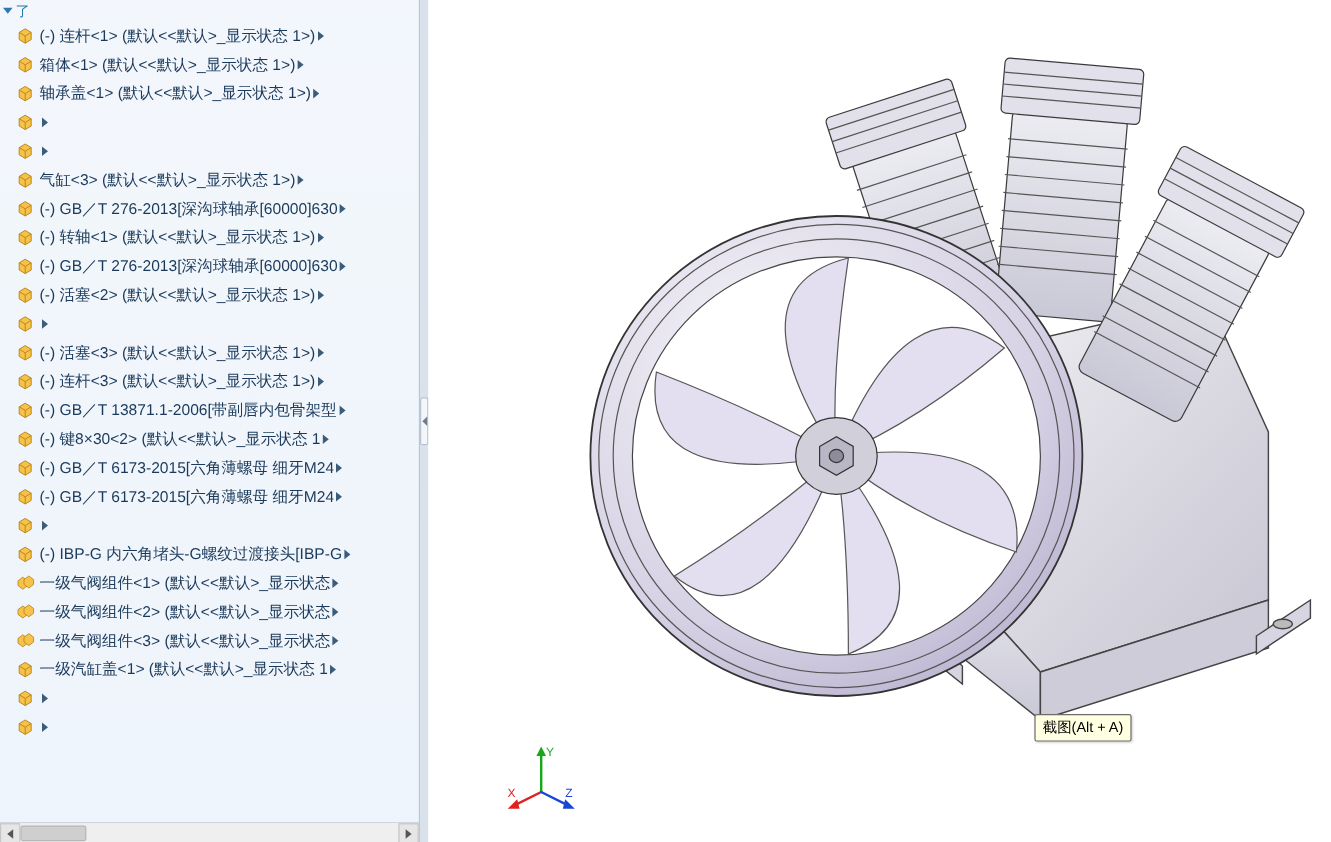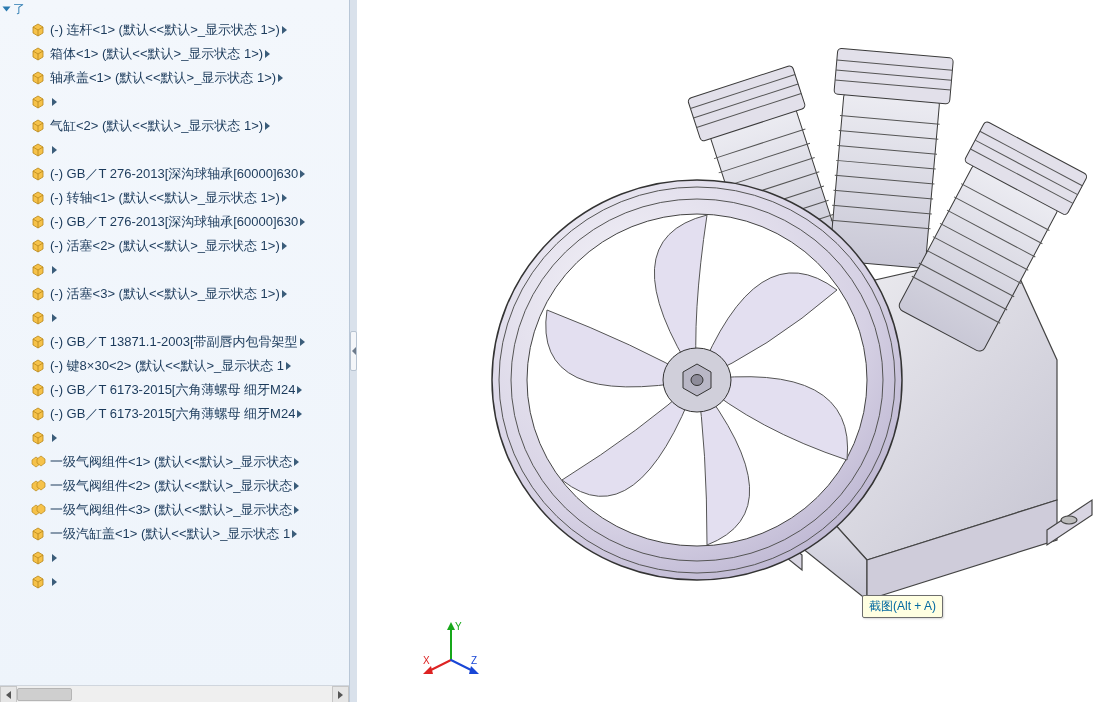--- a/index.html
+++ b/index.html
@@ -42,21 +42,21 @@
     border-left: 5px solid #2a7ab0;
     transform: rotate(90deg);
   }
   .tree-body {
     flex: 1;
     overflow: hidden;
     position: relative;
   }
   .tree-list {
     list-style: none;
-    padding-left: 30px;
+    padding-left: 13px;
   }
   .tree-item {
     display: flex;
     align-items: center;
     height: 24px;
     white-space: nowrap;
     overflow: hidden;
     color: #1b3a5b;
     font-size: 13px;
     cursor: default;
@@ -172,21 +172,21 @@
     bottom: 22px;
     width: 60px;
     height: 60px;
   }
   .tooltip {
     position: absolute;
     background: #ffffe1;
     border: 1px solid #6d6d6d;
     padding: 2px 6px;
     font-size: 12px;
-    color: #0369a1;
+    color: #000000;
     border-radius: 2px;
     box-shadow: 1px 1px 2px rgba(0,0,0,0.15);
   }
   
   .tooltip.screenshot-tip {
     left: 505px;
     top: 595px;
   }
 </style>
 </head>
@@ -245,31 +245,31 @@
             <span class="expand-caret"></span>
           </li>
           <li class="tree-item">
             <span class="part-icon">
               <svg width="16" height="14" viewBox="0 0 16 14">
     <polygon points="3,4 8,1 13,4 13,10 8,13 3,10" fill="#f6c24a" stroke="#b8861a" stroke-width="0.8"></polygon>
     <polyline points="3,4 8,7 13,4" fill="none" stroke="#b8861a" stroke-width="0.8"></polyline>
     <line x1="8" y1="7" x2="8" y2="13" stroke="#b8861a" stroke-width="0.8"></line>
   </svg>
             </span>
-            <span class="label">气缸&lt;2&gt; (默认&lt;&lt;默认&gt;_显示状态 1&gt;)</span>
-            <span class="expand-caret"></span>
-          </li>
-          <li class="tree-item">
-            <span class="part-icon">
-              <svg width="16" height="14" viewBox="0 0 16 14">
-    <polygon points="3,4 8,1 13,4 13,10 8,13 3,10" fill="#f6c24a" stroke="#b8861a" stroke-width="0.8"></polygon>
-    <polyline points="3,4 8,7 13,4" fill="none" stroke="#b8861a" stroke-width="0.8"></polyline>
-    <line x1="8" y1="7" x2="8" y2="13" stroke="#b8861a" stroke-width="0.8"></line>
-  </svg>
-            </span>
+            <span class="expand-caret"></span>
+          </li>
+          <li class="tree-item">
+            <span class="part-icon">
+              <svg width="16" height="14" viewBox="0 0 16 14">
+    <polygon points="3,4 8,1 13,4 13,10 8,13 3,10" fill="#f6c24a" stroke="#b8861a" stroke-width="0.8"></polygon>
+    <polyline points="3,4 8,7 13,4" fill="none" stroke="#b8861a" stroke-width="0.8"></polyline>
+    <line x1="8" y1="7" x2="8" y2="13" stroke="#b8861a" stroke-width="0.8"></line>
+  </svg>
+            </span>
+            <span class="label">气缸&lt;3&gt; (默认&lt;&lt;默认&gt;_显示状态 1&gt;)</span>
             <span class="expand-caret"></span>
           </li>
           <li class="tree-item">
             <span class="part-icon">
               <svg width="16" height="14" viewBox="0 0 16 14">
     <polygon points="3,4 8,1 13,4 13,10 8,13 3,10" fill="#f6c24a" stroke="#b8861a" stroke-width="0.8"></polygon>
     <polyline points="3,4 8,7 13,4" fill="none" stroke="#b8861a" stroke-width="0.8"></polyline>
     <line x1="8" y1="7" x2="8" y2="13" stroke="#b8861a" stroke-width="0.8"></line>
   </svg>
             </span>
@@ -331,31 +331,32 @@
             <span class="expand-caret"></span>
           </li>
           <li class="tree-item">
             <span class="part-icon">
               <svg width="16" height="14" viewBox="0 0 16 14">
     <polygon points="3,4 8,1 13,4 13,10 8,13 3,10" fill="#f6c24a" stroke="#b8861a" stroke-width="0.8"></polygon>
     <polyline points="3,4 8,7 13,4" fill="none" stroke="#b8861a" stroke-width="0.8"></polyline>
     <line x1="8" y1="7" x2="8" y2="13" stroke="#b8861a" stroke-width="0.8"></line>
   </svg>
             </span>
-            <span class="expand-caret"></span>
-          </li>
-          <li class="tree-item">
-            <span class="part-icon">
-              <svg width="16" height="14" viewBox="0 0 16 14">
-    <polygon points="3,4 8,1 13,4 13,10 8,13 3,10" fill="#f6c24a" stroke="#b8861a" stroke-width="0.8"></polygon>
-    <polyline points="3,4 8,7 13,4" fill="none" stroke="#b8861a" stroke-width="0.8"></polyline>
-    <line x1="8" y1="7" x2="8" y2="13" stroke="#b8861a" stroke-width="0.8"></line>
-  </svg>
-            </span>
-            <span class="label">(-) GB／T 13871.1-2003[带副唇内包骨架型</span>
+            <span class="label">(-) 连杆&lt;3&gt; (默认&lt;&lt;默认&gt;_显示状态 1&gt;)</span>
+            <span class="expand-caret"></span>
+          </li>
+          <li class="tree-item">
+            <span class="part-icon">
+              <svg width="16" height="14" viewBox="0 0 16 14">
+    <polygon points="3,4 8,1 13,4 13,10 8,13 3,10" fill="#f6c24a" stroke="#b8861a" stroke-width="0.8"></polygon>
+    <polyline points="3,4 8,7 13,4" fill="none" stroke="#b8861a" stroke-width="0.8"></polyline>
+    <line x1="8" y1="7" x2="8" y2="13" stroke="#b8861a" stroke-width="0.8"></line>
+  </svg>
+            </span>
+            <span class="label">(-) GB／T 13871.1-2006[带副唇内包骨架型</span>
             <span class="expand-caret"></span>
           </li>
           <li class="tree-item">
             <span class="part-icon">
               <svg width="16" height="14" viewBox="0 0 16 14">
     <polygon points="3,4 8,1 13,4 13,10 8,13 3,10" fill="#f6c24a" stroke="#b8861a" stroke-width="0.8"></polygon>
     <polyline points="3,4 8,7 13,4" fill="none" stroke="#b8861a" stroke-width="0.8"></polyline>
     <line x1="8" y1="7" x2="8" y2="13" stroke="#b8861a" stroke-width="0.8"></line>
   </svg>
             </span>
@@ -385,20 +386,31 @@
             <span class="expand-caret"></span>
           </li>
           <li class="tree-item">
             <span class="part-icon">
               <svg width="16" height="14" viewBox="0 0 16 14">
     <polygon points="3,4 8,1 13,4 13,10 8,13 3,10" fill="#f6c24a" stroke="#b8861a" stroke-width="0.8"></polygon>
     <polyline points="3,4 8,7 13,4" fill="none" stroke="#b8861a" stroke-width="0.8"></polyline>
     <line x1="8" y1="7" x2="8" y2="13" stroke="#b8861a" stroke-width="0.8"></line>
   </svg>
             </span>
+            <span class="expand-caret"></span>
+          </li>
+          <li class="tree-item">
+            <span class="part-icon">
+              <svg width="16" height="14" viewBox="0 0 16 14">
+    <polygon points="3,4 8,1 13,4 13,10 8,13 3,10" fill="#f6c24a" stroke="#b8861a" stroke-width="0.8"></polygon>
+    <polyline points="3,4 8,7 13,4" fill="none" stroke="#b8861a" stroke-width="0.8"></polyline>
+    <line x1="8" y1="7" x2="8" y2="13" stroke="#b8861a" stroke-width="0.8"></line>
+  </svg>
+            </span>
+            <span class="label">(-) IBP-G 内六角堵头-G螺纹过渡接头[IBP-G</span>
             <span class="expand-caret"></span>
           </li>
           <li class="tree-item">
             <span class="part-icon">
               <svg width="16" height="14" viewBox="0 0 16 14">
     <polygon points="2,5 6,2 10,5 10,9 6,12 2,9" fill="#f6c24a" stroke="#b8861a" stroke-width="0.7"></polygon>
     <polygon points="7,4 11,1 15,4 15,8 11,11 7,8" fill="#f6c24a" stroke="#b8861a" stroke-width="0.7"></polygon>
   </svg>
             </span>
             <span class="label">一级气阀组件&lt;1&gt; (默认&lt;&lt;默认&gt;_显示状态</span>

